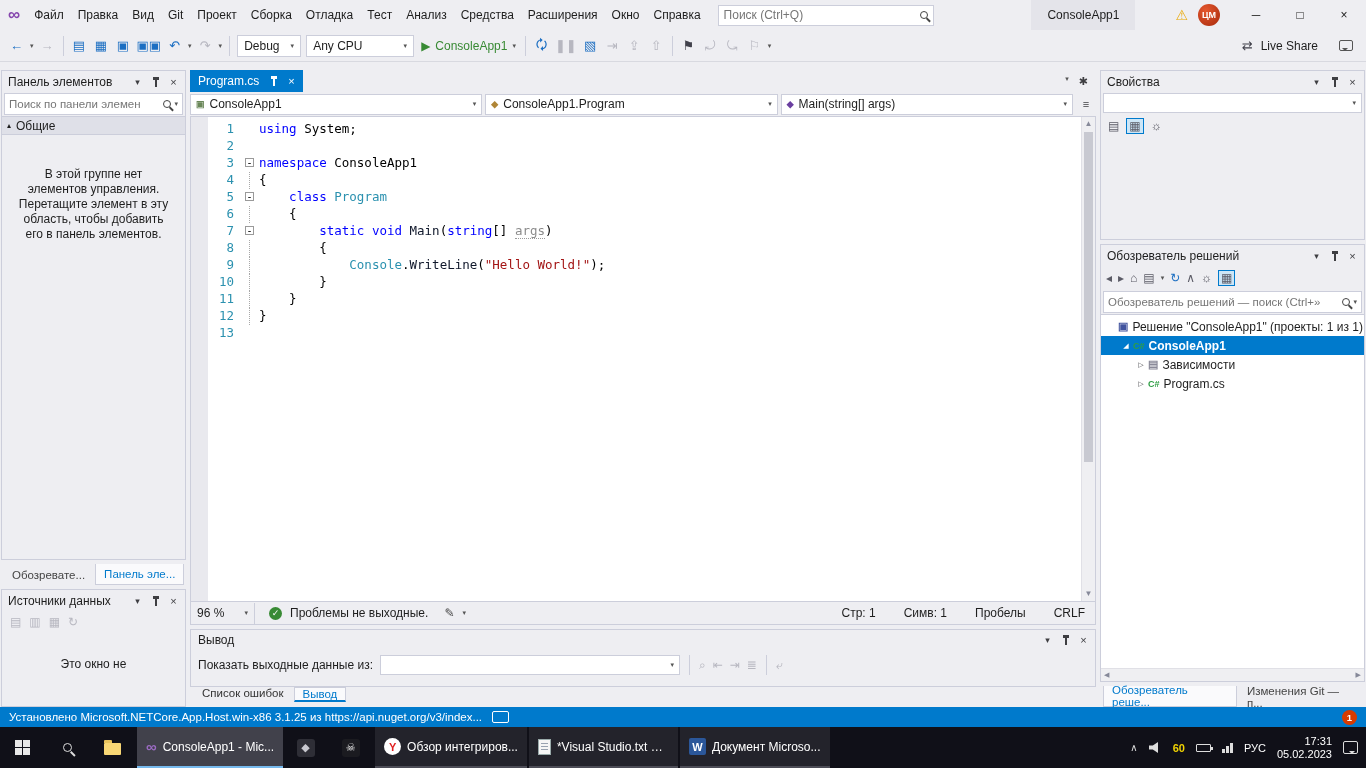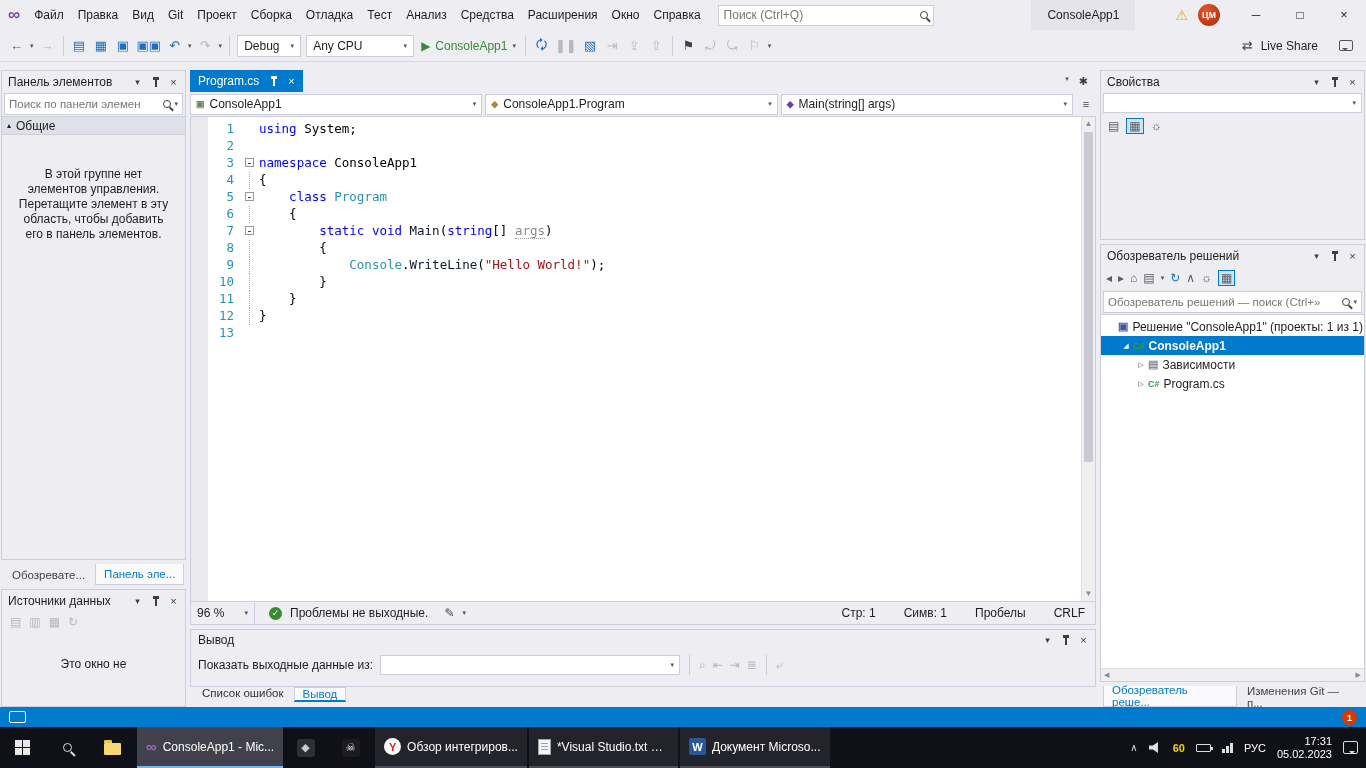--- a/index.html
+++ b/index.html
@@ -484,20 +484,21 @@
       </div>
 
       <div class="side-tabs">
         <span class="stab active">Обозреватель реше...</span>
         <span class="stab">Изменения Git — п...</span>
       </div>
     </div>
   </div>
 
   <div class="bluebar">
+    <span>Установлено Microsoft.NETCore.App.Host.win-x86 3.1.25 из https://api.nuget.org/v3/index...</span>
     <span class="kbdicon"></span>
     <span class="redbadge">1</span>
   </div>
 
   <div class="taskbar">
     <span class="tb-ico">
       <span class="winlogo">
           <span></span>
           <span></span>
           <span></span>

